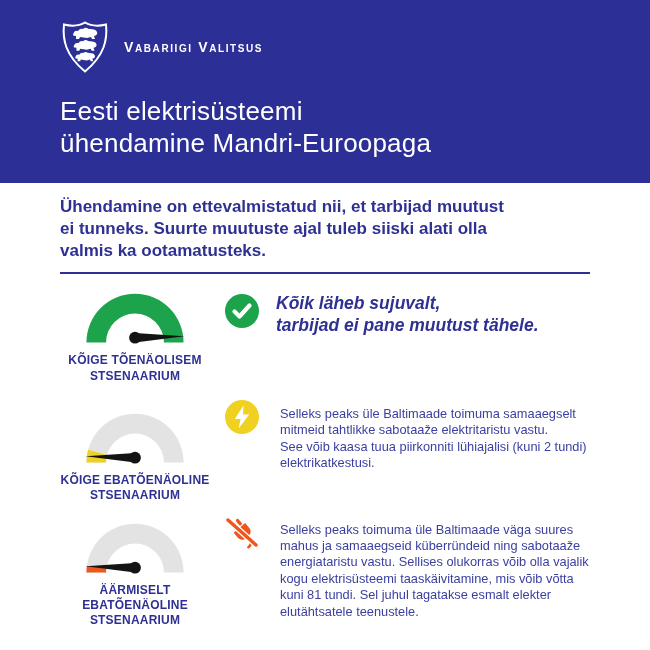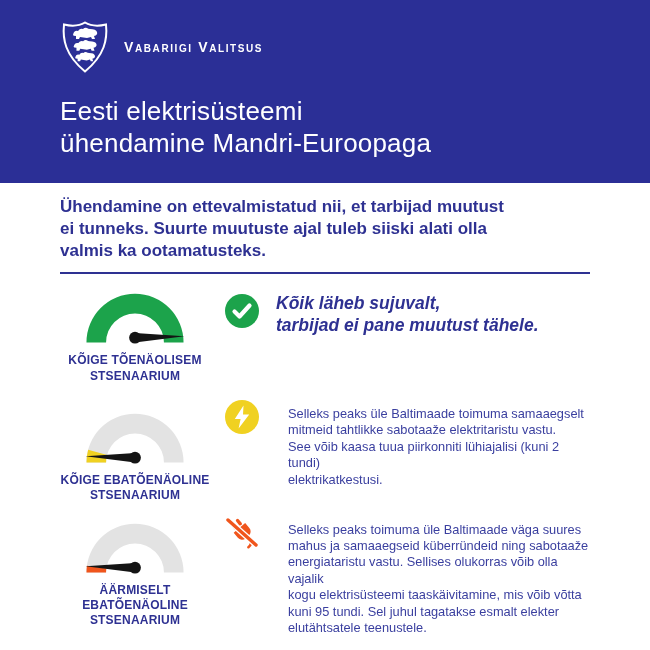--- a/index.html
+++ b/index.html
@@ -80,21 +80,21 @@
   .heading {
     margin: 0;
     color: #2E3192;
     font-size: 17.5px;
     font-weight: 700;
     line-height: 1.25;
     white-space: pre-line;
     font-style: italic;
   }
   .body-text {
-    margin: 7px 0 0 12px;
+    margin: 7px 0 0 4px;
     color: #3A3F9F;
     font-size: 12.8px;
     line-height: 1.28;
     white-space: pre-line;
   }
   .body-text:empty { display: none; }
 </style>
 </head>
 <body>
 
@@ -199,20 +199,20 @@
             <path d="M18 28.5 q0 4 -5.5 4" fill="none" stroke="#F0551C" stroke-width="2.6" stroke-linecap="round"></path>
           </g>
           <line x1="4" y1="5" x2="32" y2="30" stroke="#ffffff" stroke-width="6"></line>
           <line x1="4" y1="5" x2="32" y2="30" stroke="#F0551C" stroke-width="3.4" stroke-linecap="round"></line>
         </svg>
         <div class="texts">
           <p class="body-text">Selleks peaks toimuma üle Baltimaade väga suures
 mahus ja samaaegseid küberründeid ning sabotaaže
 energiataristu vastu. Sellises olukorras võib olla vajalik
 kogu elektrisüsteemi taaskäivitamine, mis võib võtta
-kuni 95 tundi. Sel juhul tagatakse esmalt elekter
+kuni 81 tundi. Sel juhul tagatakse esmalt elekter
 elutähtsatele teenustele.</p>
         </div>
       </div>
     </section>
 
   </main>
 </div>
 
 </body></html>

